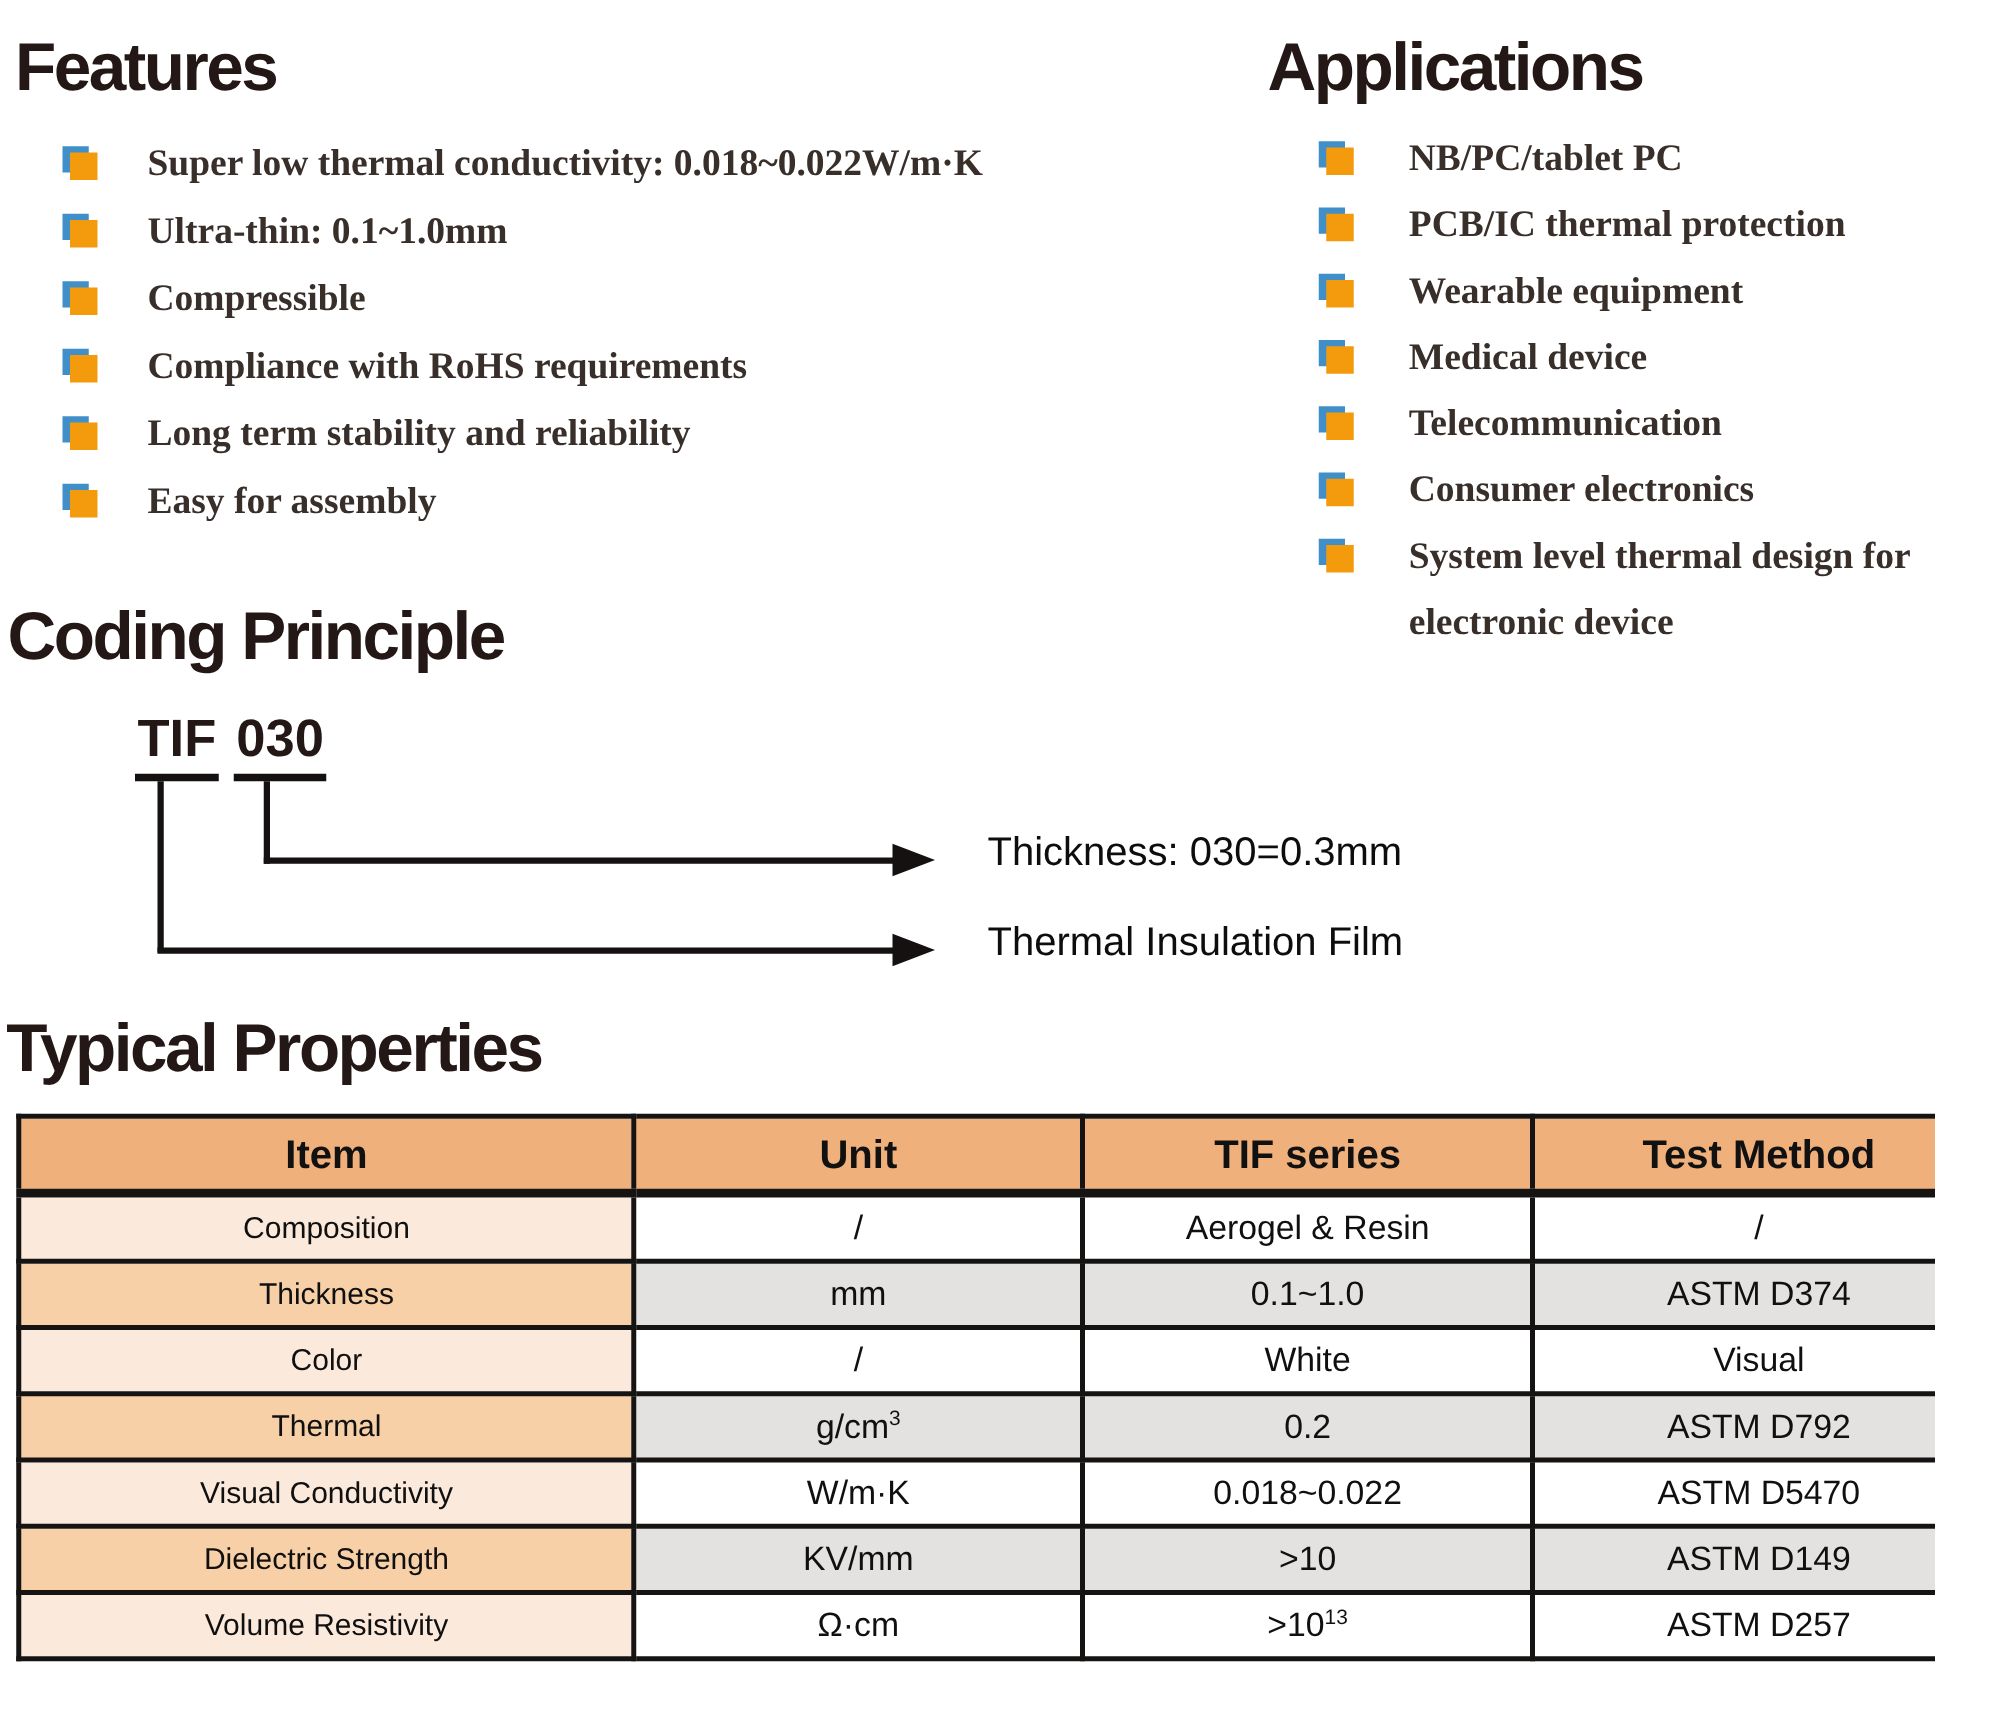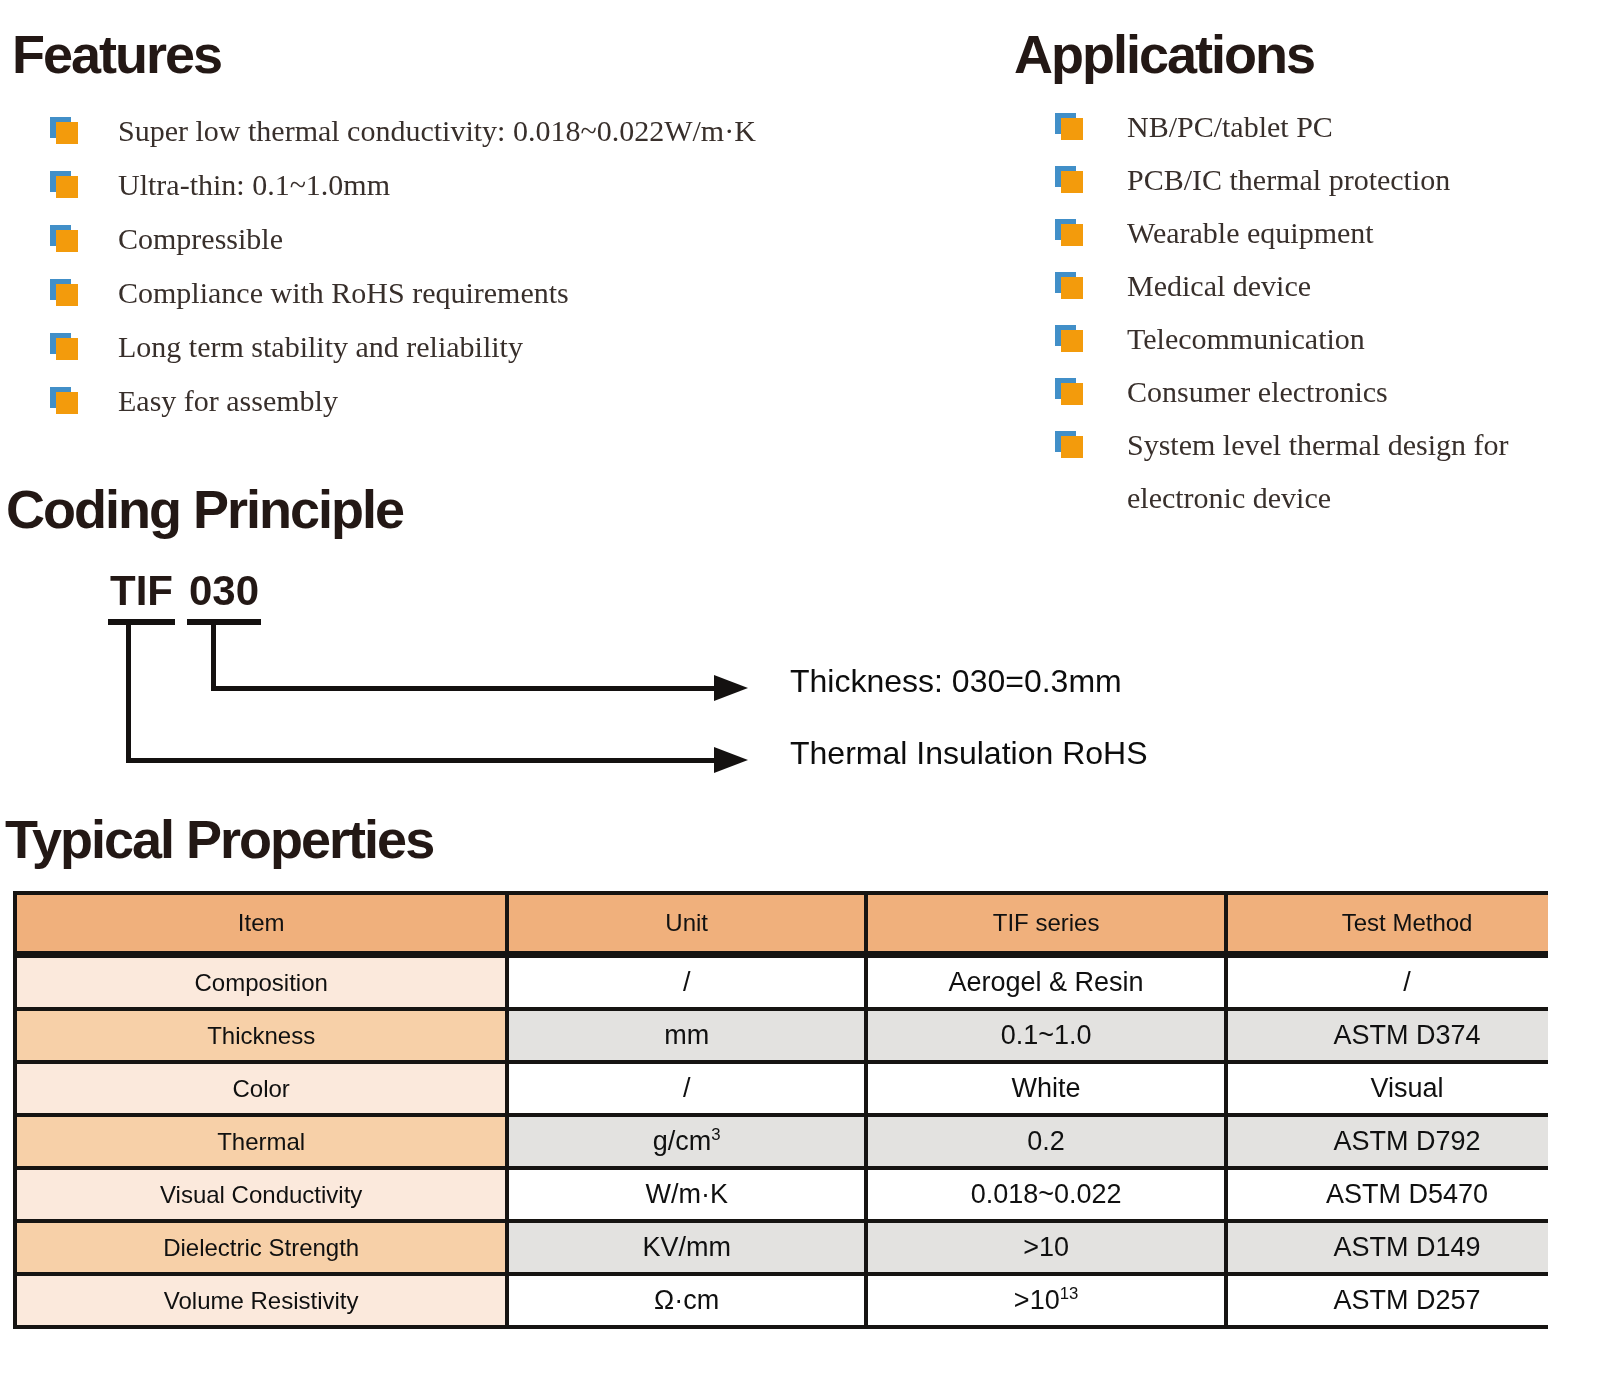--- a/index.html
+++ b/index.html
@@ -28,21 +28,21 @@
   
   .list{
     position:absolute;
     list-style:none;margin:0;padding:0;
     font-family:"Liberation Serif",serif;
     color:var(--text);
     font-size:30px;
   }
   .features-list{left:50px;top:104px;line-height:54px;}
   .applications-list{left:1055px;top:100px;line-height:53px;}
-  .list li{display:flex;align-items:flex-start;}
+  .list li{display:flex;align-items:flex-start;font-weight:bold;}
   .bullet{
     position:relative;
     width:28px;height:28px;
     flex:none;
     margin-top:13px;
   }
   .bullet::before{
     content:"";position:absolute;left:0;top:0;
     width:21px;height:21px;background:var(--blue);
   }
@@ -100,21 +100,21 @@
   .props col.c2{width:22.9%;}
   .props col.c3{width:23.0%;}
   .props th,.props td{
     border:4px solid #161412;
     text-align:center;vertical-align:middle;
     padding:0 6px;
     overflow:hidden;white-space:nowrap;
   }
   .props th{
     height:56px;
-    font-size:24px;font-weight:normal;color:#111;
+    font-size:32px;font-weight:bold;color:#111;
     background:var(--tbl-header);
     border-bottom-width:7px;
   }
   .props td{height:49px;font-size:27px;color:#101010;}
   .props td.item-cell{font-weight:normal;font-size:24px;}
   .props tr.row-even td.item-cell{background:var(--peach-light);}
   .props tr.row-even td.data-cell{background:#ffffff;}
   .props tr.row-odd td.item-cell{background:var(--peach-mid);}
   .props tr.row-odd td.data-cell{background:var(--cell-gray);}
   .props sup{font-size:0.62em;line-height:0;}
@@ -190,21 +190,21 @@
     <div class="code">
       <span class="code-part">TIF</span><span class="code-part">030</span>
     </div>
     <div class="dline v1"></div>
     <div class="dline v2"></div>
     <div class="dline h1"></div>
     <div class="dline h2"></div>
     <div class="arrowhead a1"></div>
     <div class="arrowhead a2"></div>
     <div class="dlabel dlabel1">Thickness: 030=0.3mm</div>
-    <div class="dlabel dlabel2">Thermal Insulation RoHS</div>
+    <div class="dlabel dlabel2">Thermal Insulation Film</div>
   </div>
 
   <h1 class="title properties-title">Typical Properties</h1>
 
   <table class="props">
     <colgroup>
       <col class="c0">
         <col class="c1">
         <col class="c2">
         <col class="c3">

